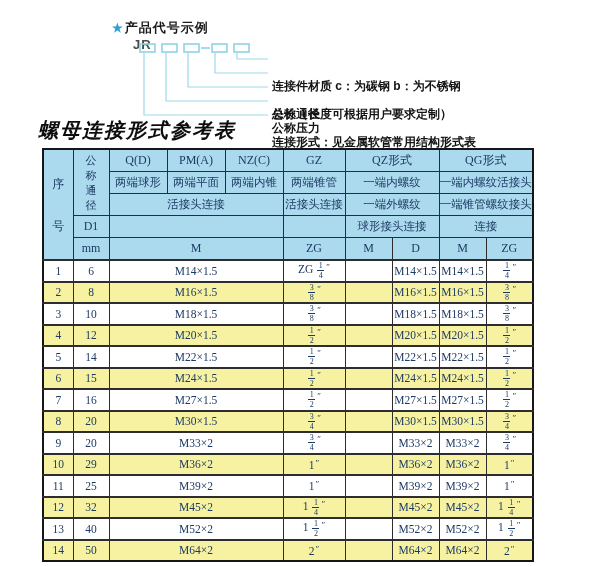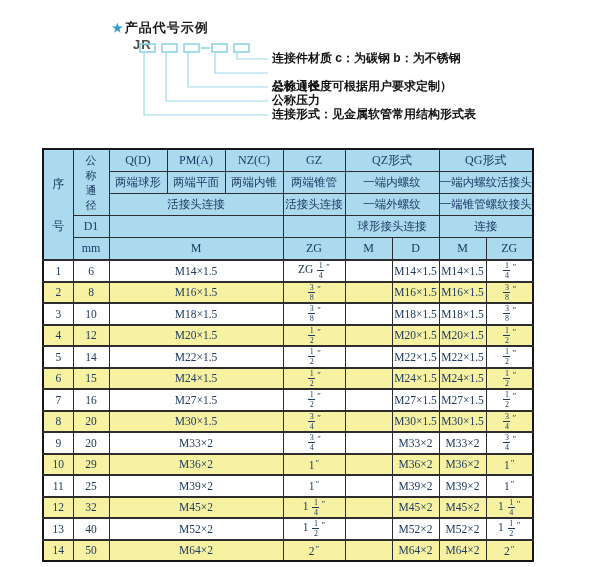--- a/index.html
+++ b/index.html
@@ -9,21 +9,21 @@
     -webkit-font-smoothing:antialiased;
   }
   .canvas{position:relative;width:600px;height:567px;overflow:hidden;background:#fff;}
 
   
   .diag-head{position:absolute;left:112px;top:19px;font-weight:bold;font-size:13px;white-space:nowrap;}
   .star{color:var(--accent-blue,#2e9fd4);font-size:12px;margin-right:2px;}
   .dh-text{color:#1a1a1a;letter-spacing:1px;}
   .code-prefix{position:absolute;left:133px;top:37px;font-weight:bold;font-size:13px;color:#4a4a4a;letter-spacing:1px;}
   .diag-svg{position:absolute;left:0;top:0;}
-  .dlabel{position:absolute;left:272px;font-weight:bold;font-size:12px;color:#141414;white-space:nowrap;line-height:13px;}
+  .dlabel{position:absolute;left:272px;font-weight:bold;font-size:12px;color:#141414;white-space:nowrap;line-height:13px;margin-top:28px;}
 
   
   .title{
     position:absolute;left:38px;top:117px;margin:0;
     font-family:"DejaVu Serif",serif;font-style:italic;font-weight:900;
     font-size:20px;letter-spacing:2px;color:#0d0d0d;white-space:nowrap;
   }
 
   
   table.ref{
@@ -80,20 +80,21 @@
       </g>
     </svg>
 
     <div class="dlabel" style="top:52px">连接件材质  c：为碳钢  b：为不锈钢</div>
     <div class="dlabel" style="top:80px">总长（长度可根据用户要求定制）</div>
     <div class="dlabel" style="top:80px">公称通径</div>
     <div class="dlabel" style="top:94px">公称压力</div>
     <div class="dlabel" style="top:108px">连接形式：见金属软管常用结构形式表</div>
   </div>
 
+  <h1 class="title">螺母连接形式参考表</h1>
 
   <table class="ref">
     <colgroup>
       <col style="width:30px">
         <col style="width:36px">
       <col style="width:58px">
         <col style="width:58px">
         <col style="width:58px">
       <col style="width:62px">
       <col style="width:47px">

